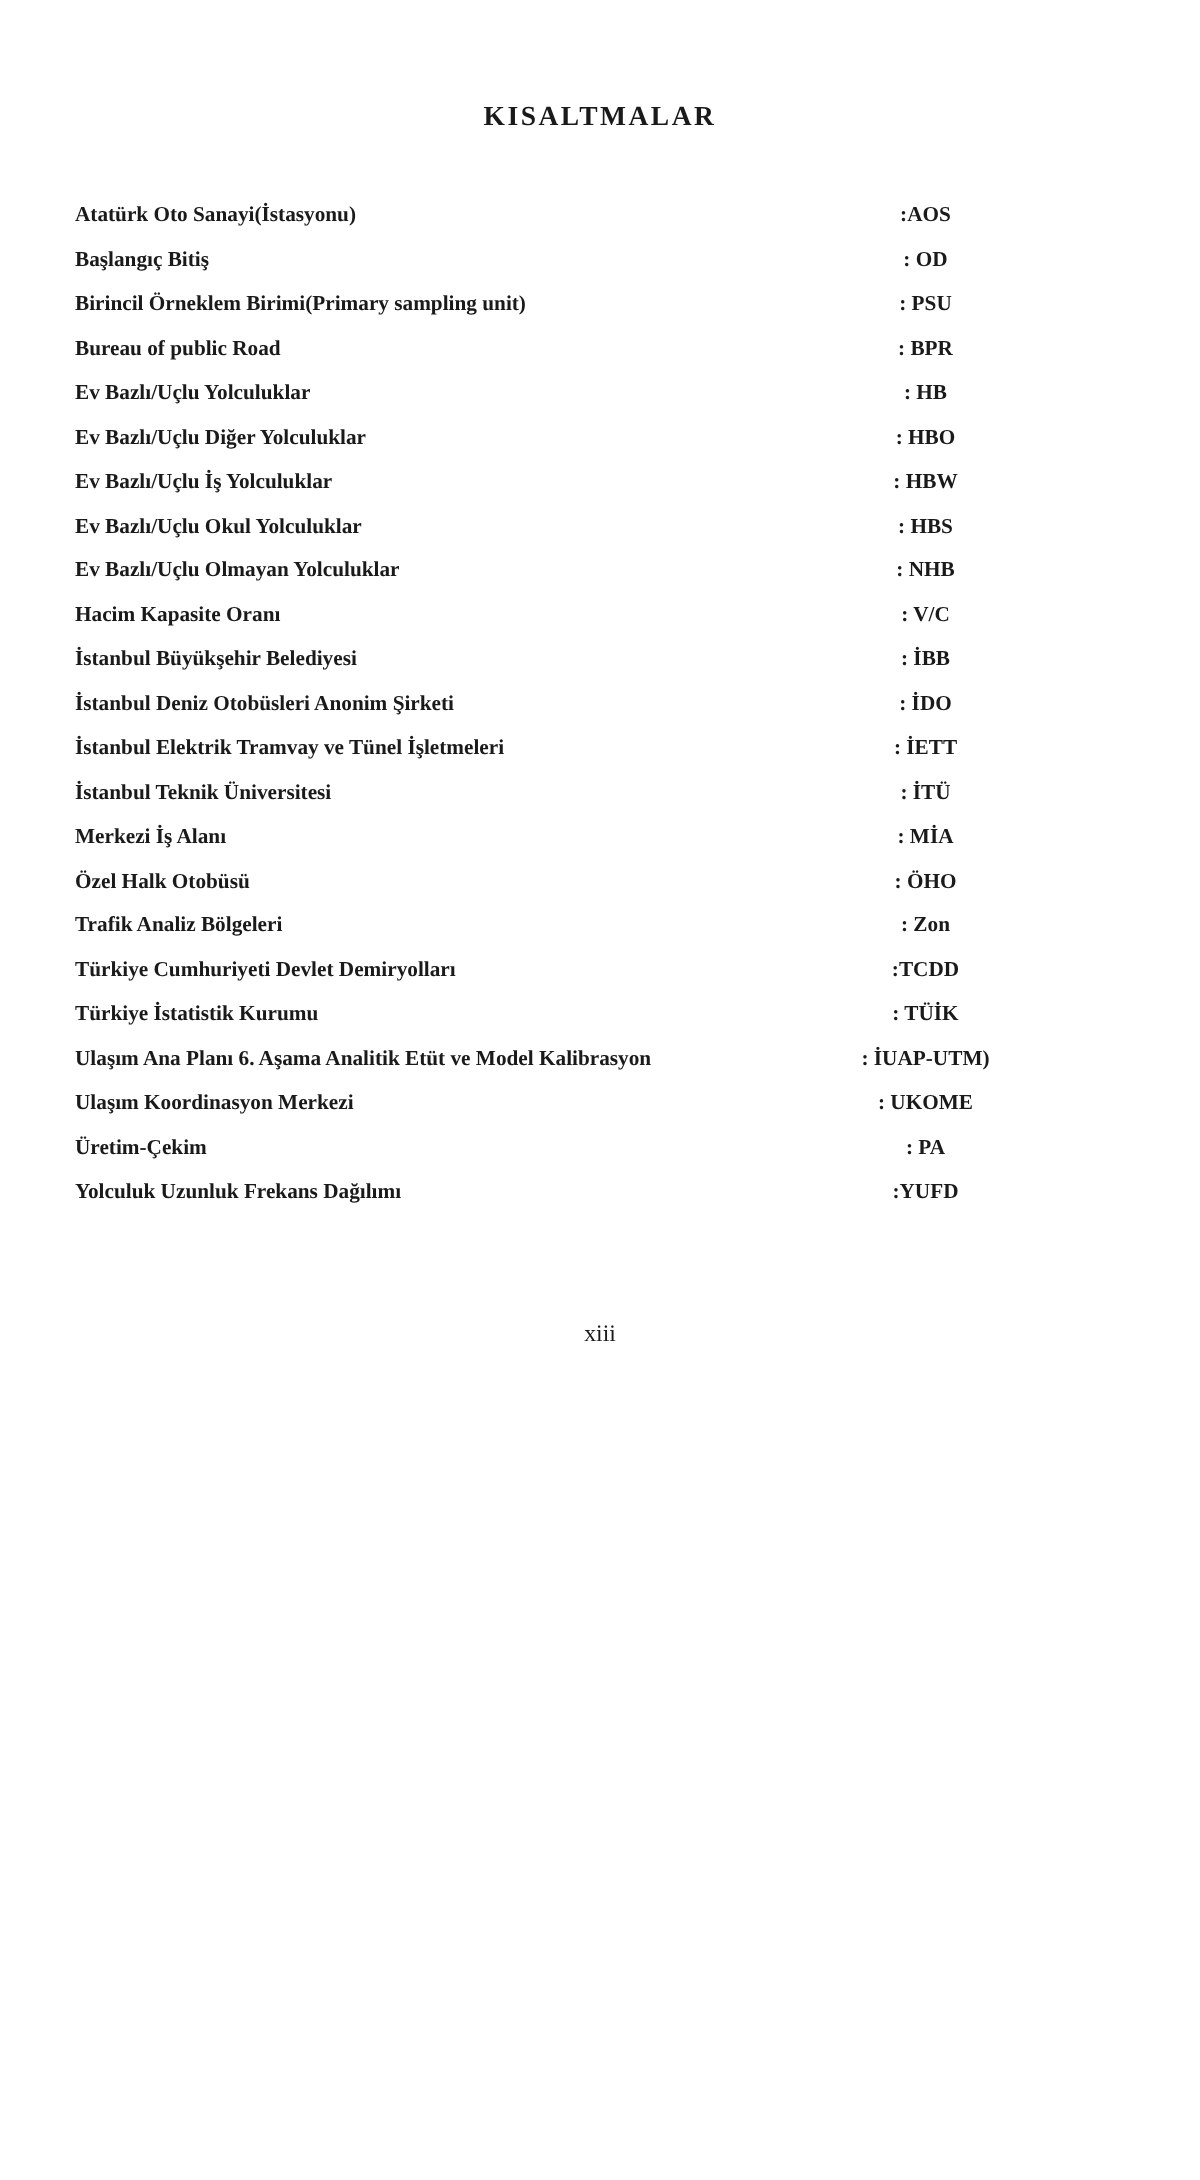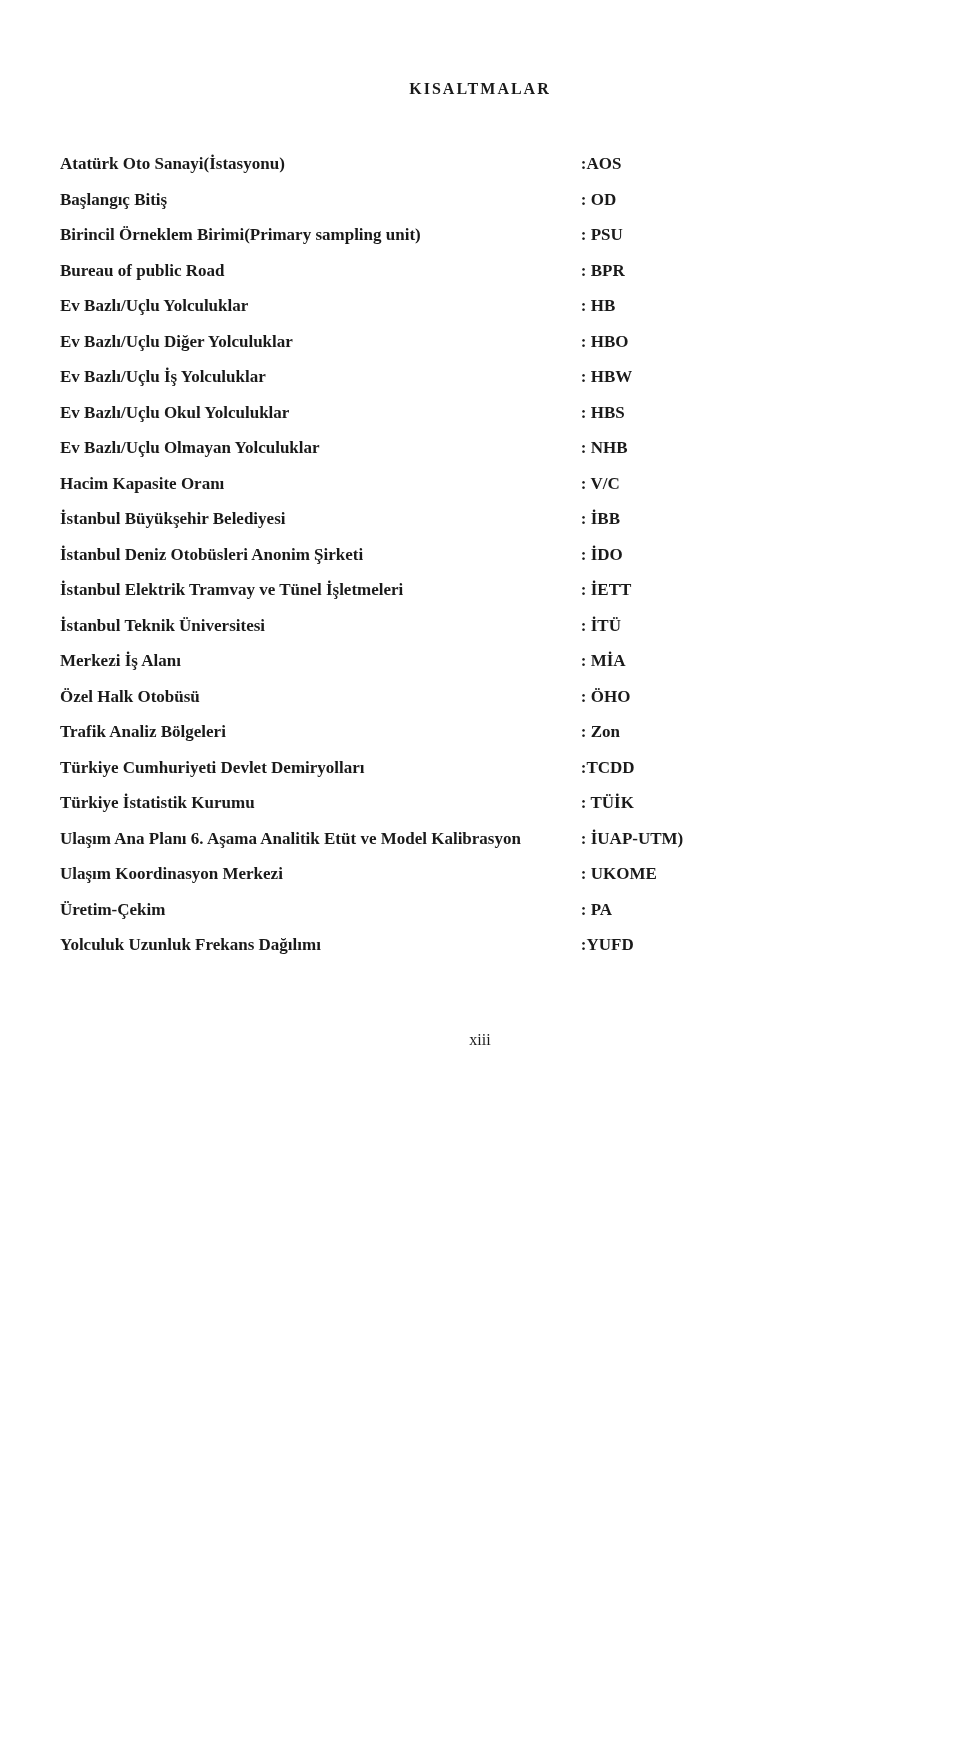--- a/index.html
+++ b/index.html
@@ -12,21 +12,21 @@
       background: #ffffff;
       font-family: "Times New Roman", Times, serif;
       width: 960px;
       min-height: 1744px;
       padding: 80px 60px 80px 60px;
       color: #1a1a1a;
     }
 
     .page-title {
       text-align: center;
-      font-size: 16px;
+      font-size: 22px;
       font-weight: bold;
       letter-spacing: 2px;
       margin-bottom: 48px;
     }
 
     .abbreviations-table {
       width: 100%;
       border-collapse: collapse;
       font-weight: bold;
     }
@@ -38,28 +38,28 @@
       line-height: 1.5;
     }
 
     .abbreviations-table tr td.term {
       width: 62%;
       padding-right: 20px;
     }
 
     .abbreviations-table tr td.abbr {
       width: 38%;
-      text-align: left;
+      text-align: center;
       margin-left: 32px;
     }
 
     .page-number {
       text-align: center;
-      margin-top: 68px;
-      font-size: 16px;
+      margin-top: 86px;
+      font-size: 19px;
     }
   </style>
 </head>
 <body>
 
 <div class="page-title">KISALTMALAR</div>
 
 <table class="abbreviations-table">
   <tbody id="abbreviations-body">
   <tr>

